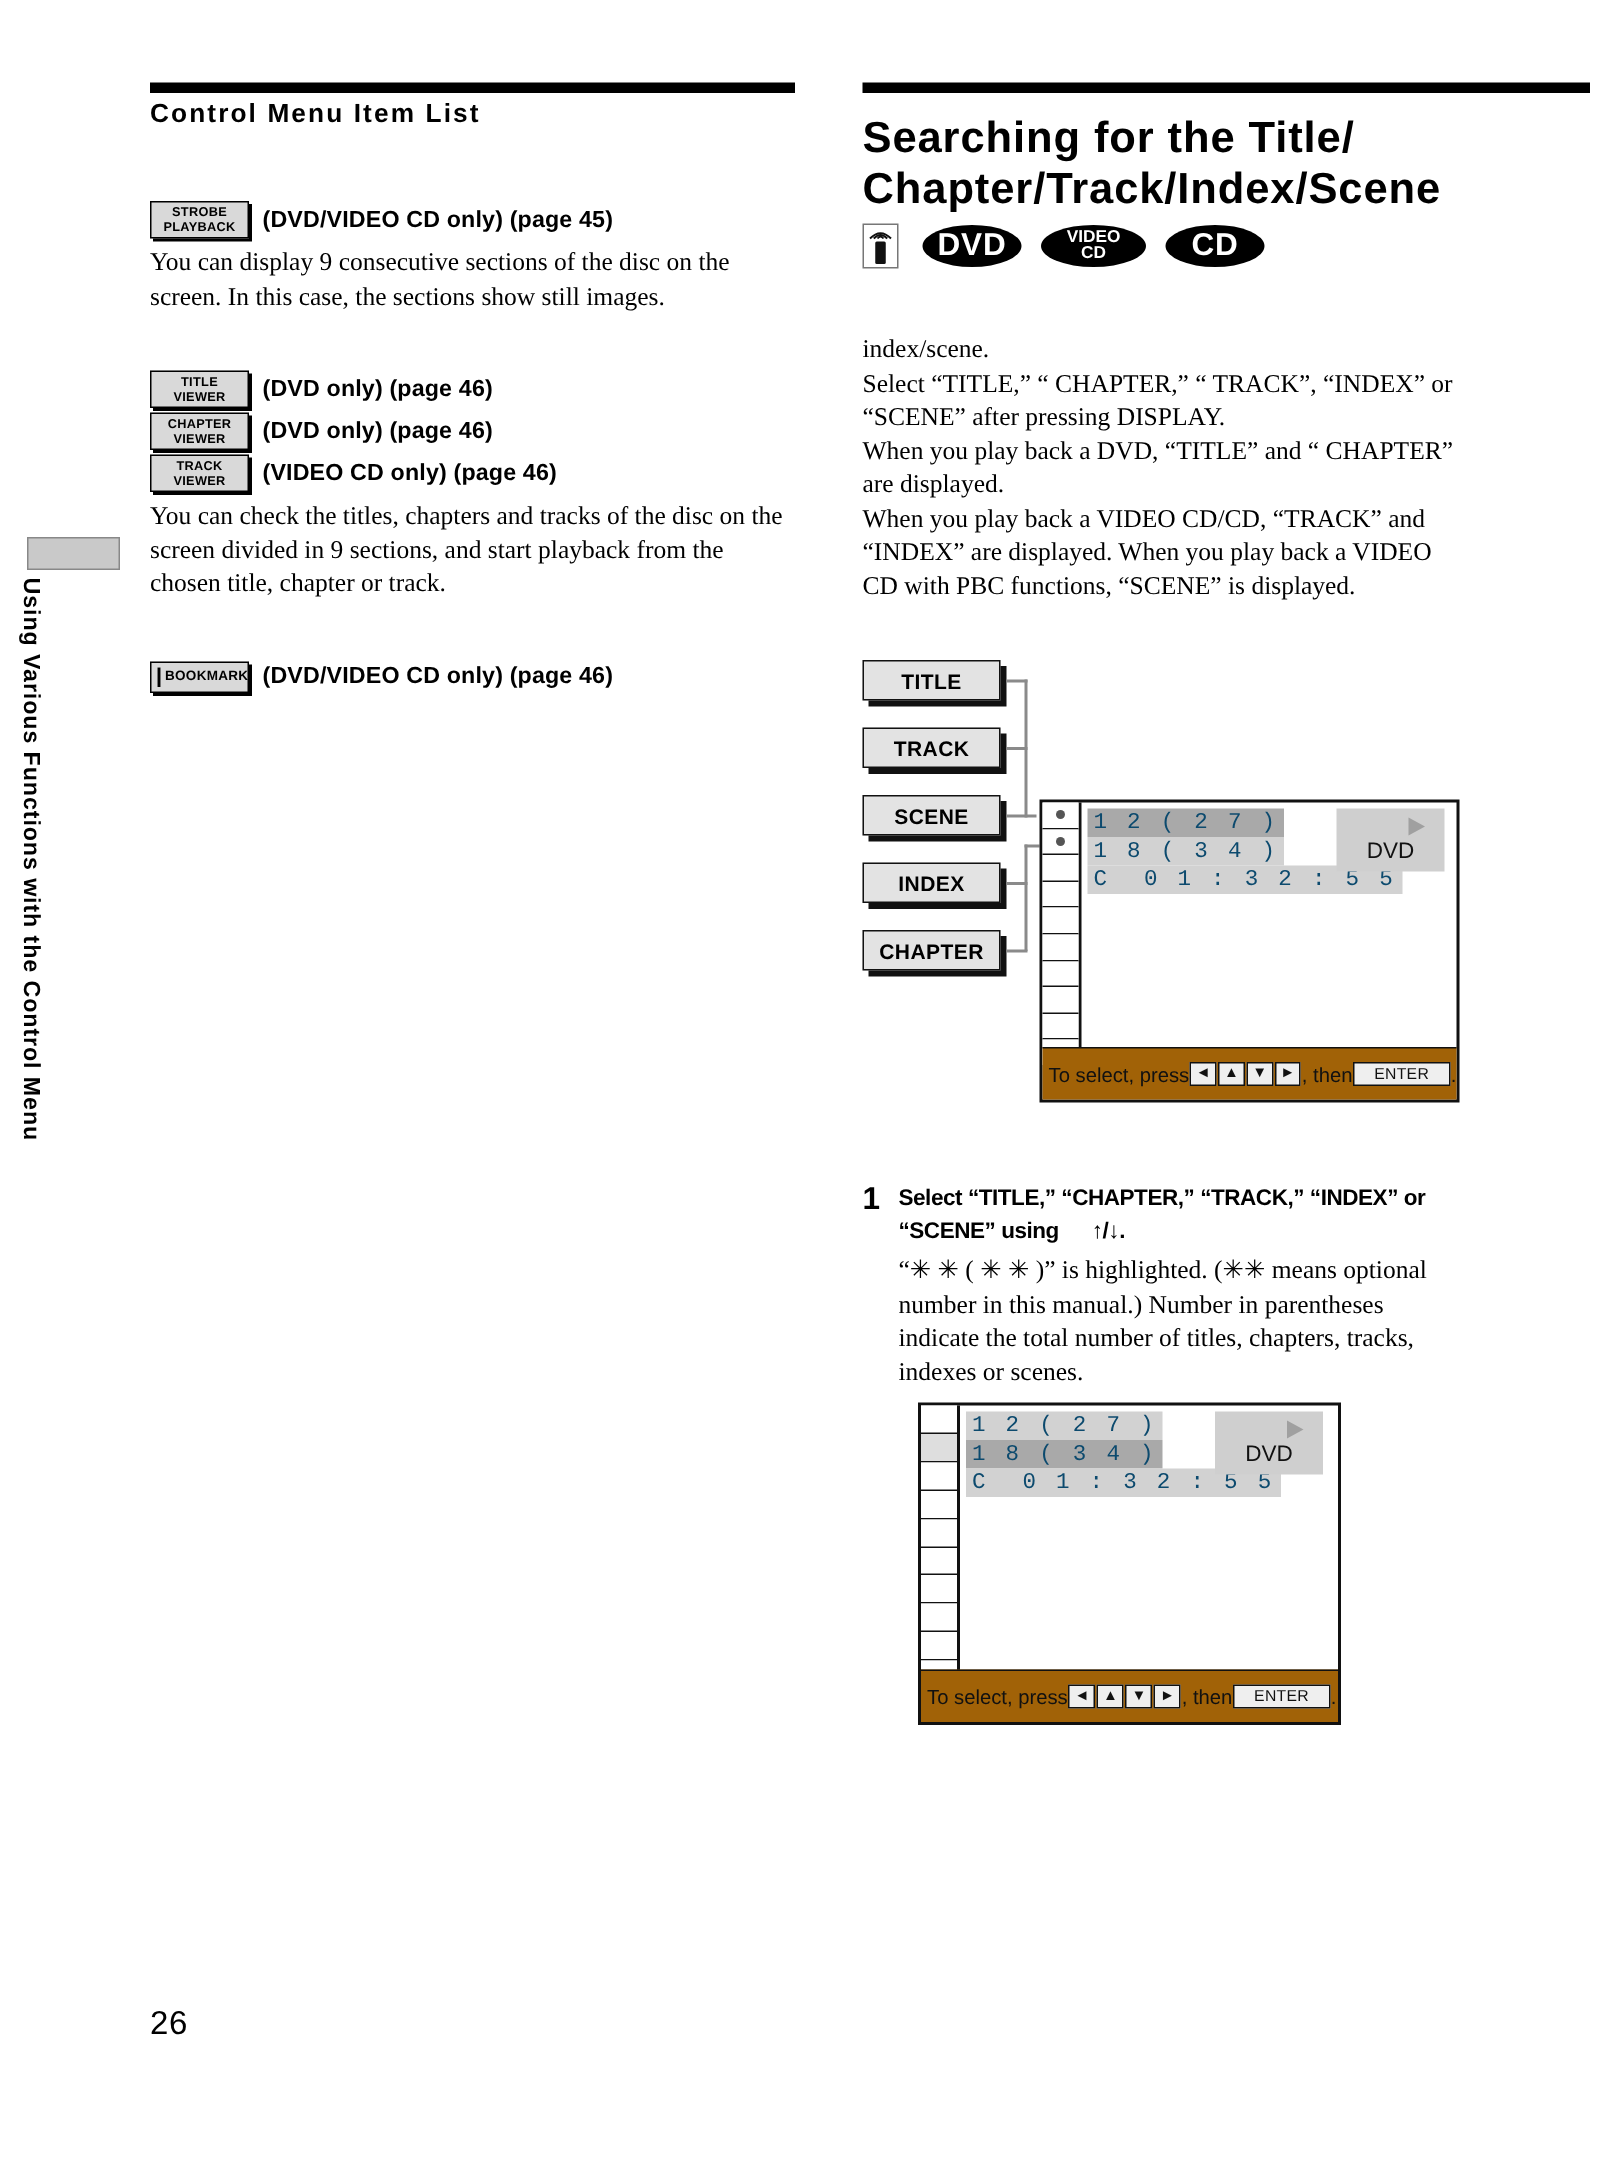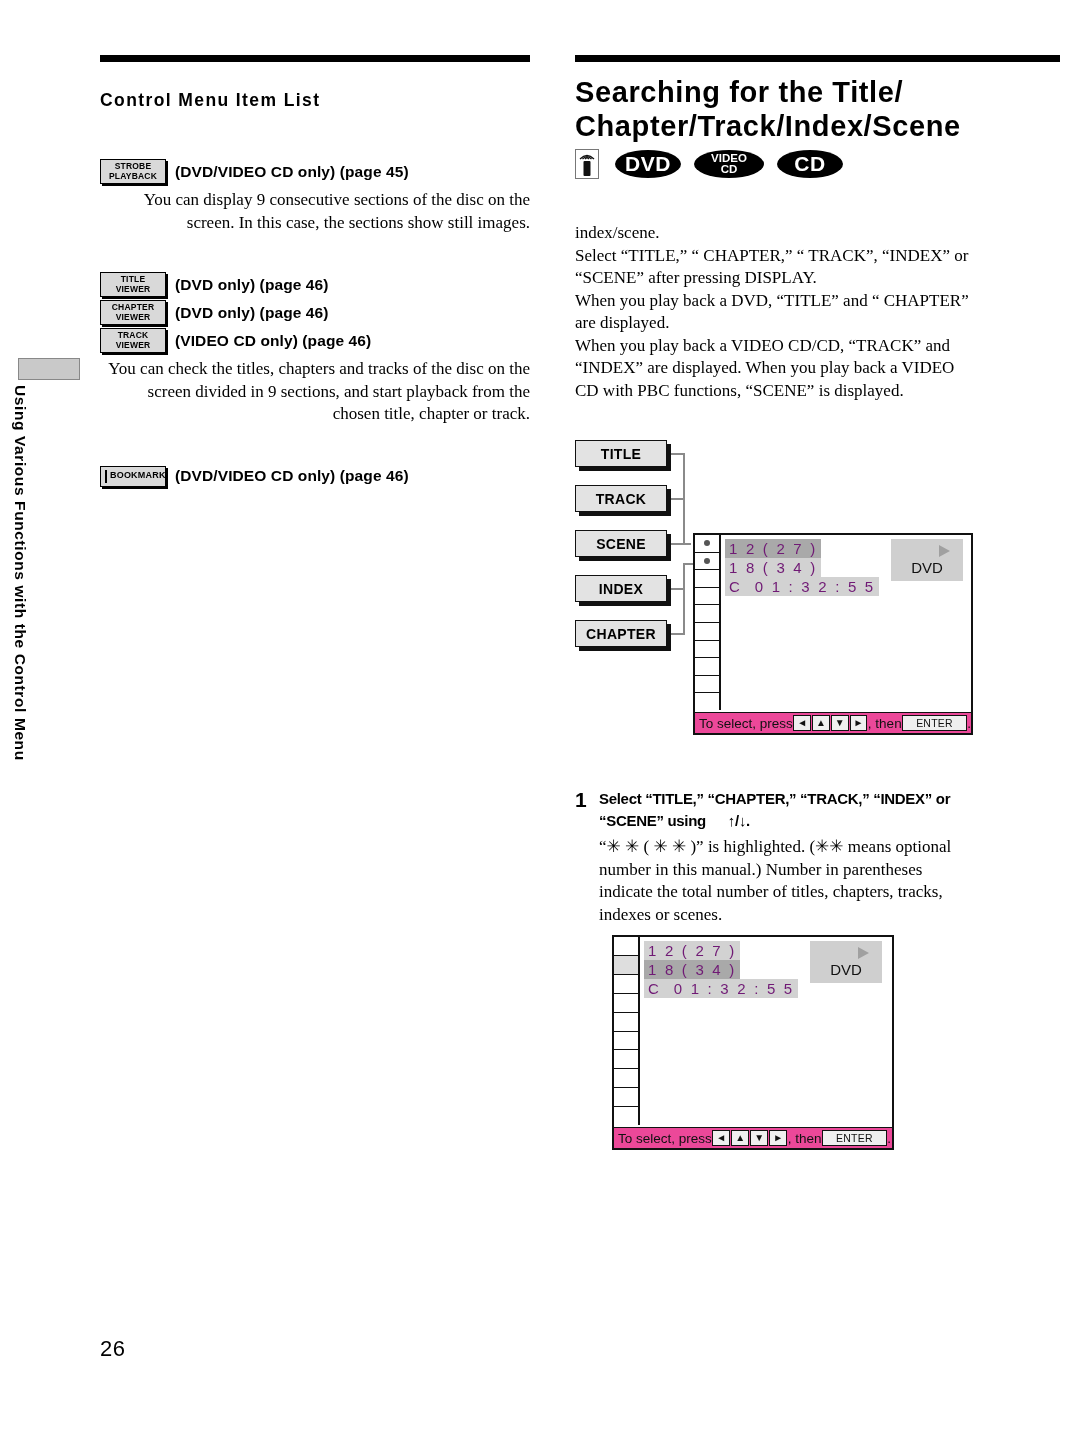--- a/index.html
+++ b/index.html
@@ -27,24 +27,24 @@
     position: absolute;
     left: 100px;
     top: 55px;
     width: 430px;
   }
   #left-heading {
     font-family: "Liberation Sans", sans-serif;
     font-weight: bold;
     font-size: 17.5px;
     letter-spacing: 1.4px;
-    margin-top: 28px;
-  }
-
-  .item-block { margin-top: 26px; text-align: right; }
+    margin-top: 3px;
+  }
+
+  .item-block { margin-top: 26px; }
   .item-line {
     display: flex;
     align-items: center;
     margin-bottom: 3px;
   }
   .badge {
     display: inline-flex;
     flex-direction: column;
     align-items: center;
     justify-content: center;
@@ -249,25 +249,25 @@
     transform: translate(-50%, -50%);
     width: 6px;
     height: 6px;
     border-radius: 50%;
     background: #555;
   }
   .osd-lines {
     position: absolute;
     left: 30px;
     top: 4px;
-    font-family: Liberation Sans, sans-serif;
+    font-family: Liberation Mono, monospace;
     font-size: 15px;
     line-height: 19px;
     letter-spacing: 2.2px;
-    color: #701a75;
+    color: #0c4a6e;
   }
   .osd-row {
     display: inline-block;
     padding: 0 4px;
     white-space: pre;
     background: #d2d2d2;
   }
   .osd-row.hl { background: #a9a9a9; }
   .osd-disc {
     position: absolute;
@@ -281,22 +281,22 @@
   .osd-play {
     position: absolute;
     width: 0; height: 0;
     border-left: 11px solid #a0a0a0;
     border-top: 6.5px solid transparent;
     border-bottom: 6.5px solid transparent;
   }
   .osd-foot {
     position: absolute;
     left: 0; right: 0; bottom: 0;
-    height: 21px;
-    background: #ec4899;
+    height: 35px;
+    background: #a16207;
     border-top: 1.5px solid #111;
     font-family: "Liberation Sans", sans-serif;
     font-size: 13.5px;
     display: flex;
     align-items: center;
     padding-left: 4px;
     box-sizing: border-box;
     color: #111;
     white-space: nowrap;
   }

